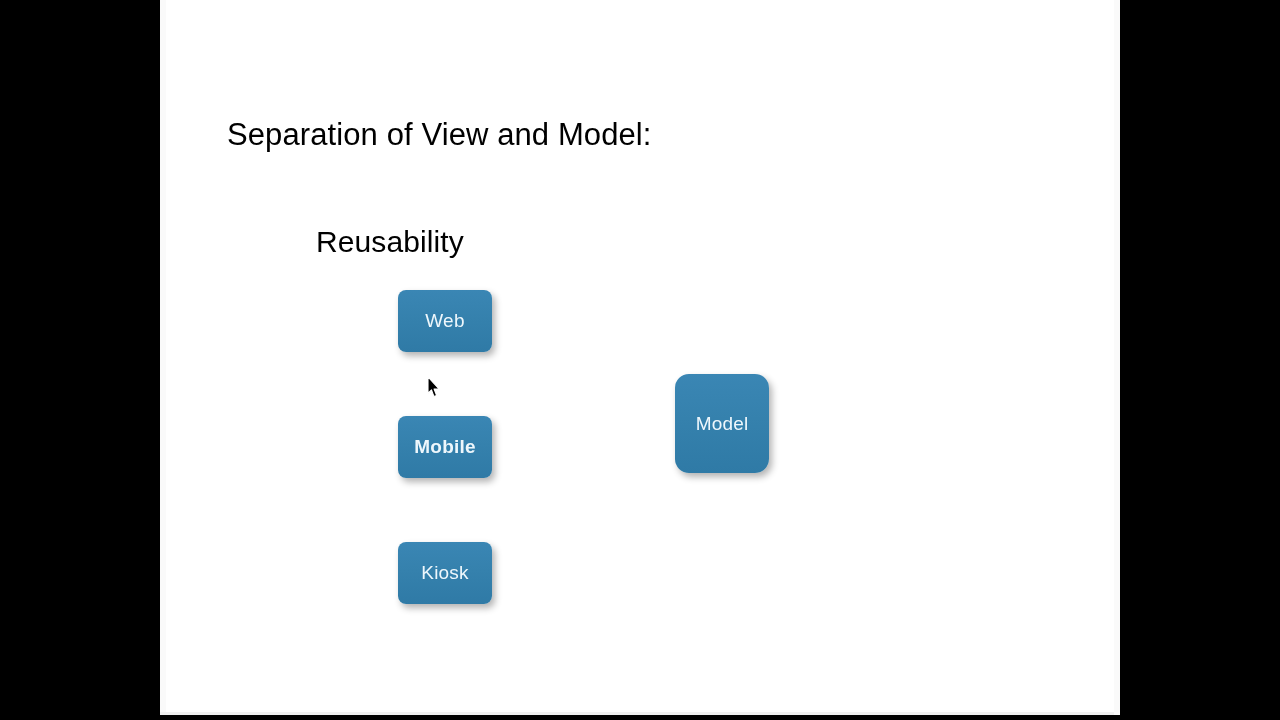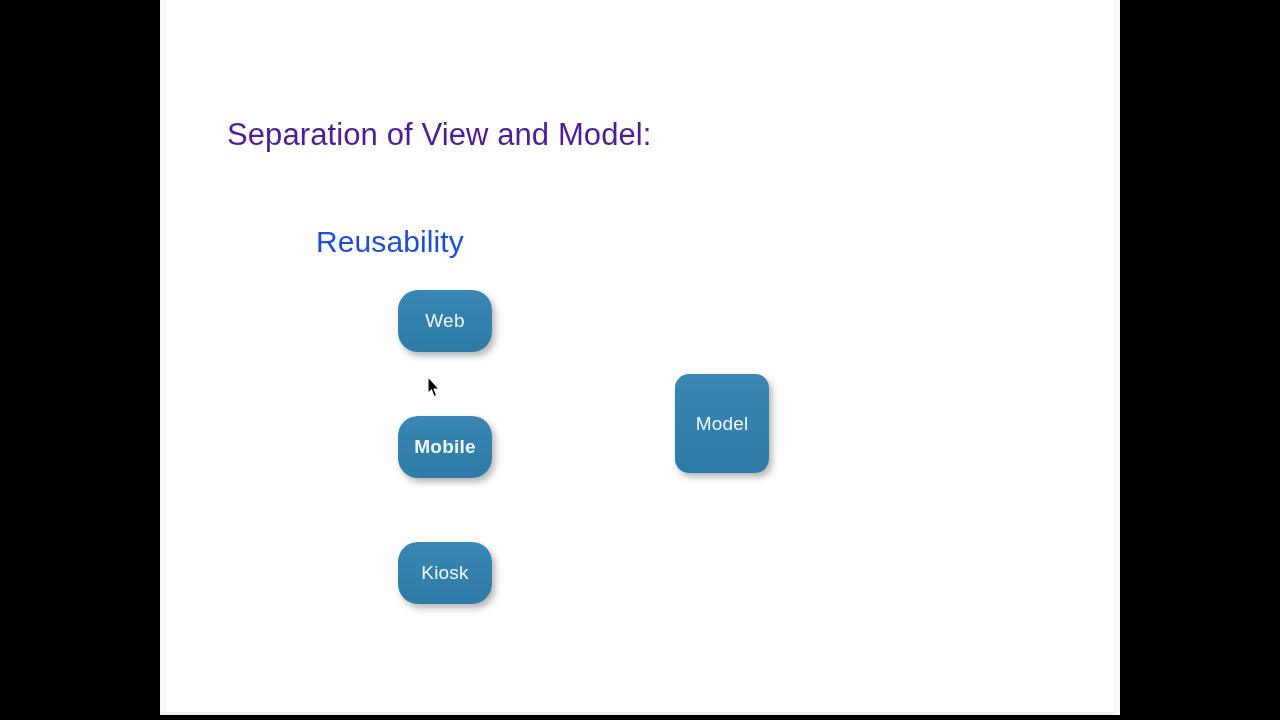--- a/index.html
+++ b/index.html
@@ -60,44 +60,44 @@
     background: #f0f0f0;
   }
 
   
   .slide-title {
     position: absolute;
     left: 67px;
     top: 114px;
     font-size: 31px;
     line-height: 42px;
-    color: #4c1d95;
+    color: #000000;
     white-space: nowrap;
     letter-spacing: 0.1px;
   }
 
   .slide-subtitle {
     position: absolute;
     left: 156px;
     top: 221px;
     font-size: 30px;
     line-height: 42px;
-    color: #1d4ed8;
+    color: #000000;
     white-space: nowrap;
     letter-spacing: 0.1px;
   }
 
   
   .node {
     position: absolute;
     box-sizing: border-box;
     display: flex;
     align-items: center;
     justify-content: center;
-    border-radius: 20px;
+    border-radius: 8px;
     background: linear-gradient(180deg, #3a86b4 0%, #3581ad 45%, #2f7aa6 100%);
     box-shadow: 3px 4px 7px rgba(0, 0, 0, 0.30);
     color: #eef7fc;
     font-size: 19px;
     letter-spacing: 0.2px;
     user-select: none;
   }
 
   .node-label {
     display: block;

